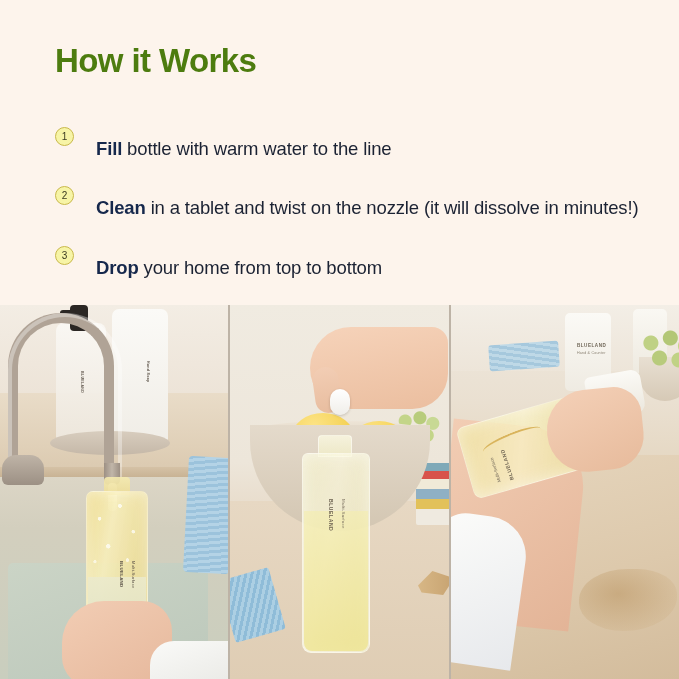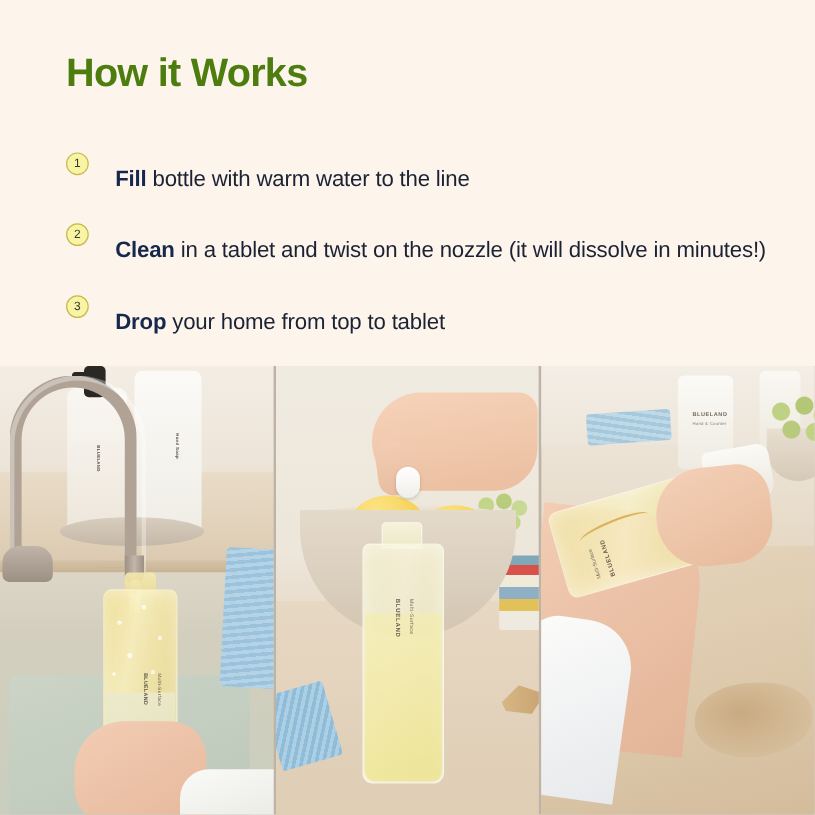--- a/index.html
+++ b/index.html
@@ -514,21 +514,21 @@
       <div class="step">
         <span class="step-num">2</span>
         <div class="step-text">
           <b>Clean</b><span> in a tablet and twist on the nozzle (it will dissolve in minutes!)</span>
         </div>
       </div>
 
       <div class="step">
         <span class="step-num">3</span>
         <div class="step-text">
-          <b>Drop</b><span> your home from top to tablet</span>
+          <b>Drop</b><span> your home from top to bottom</span>
         </div>
       </div>
 
     </div>
   </div>
 
   <div class="photo-strip">
 
     <div class="panel panel-1">
       <div class="p1-bg"></div>

